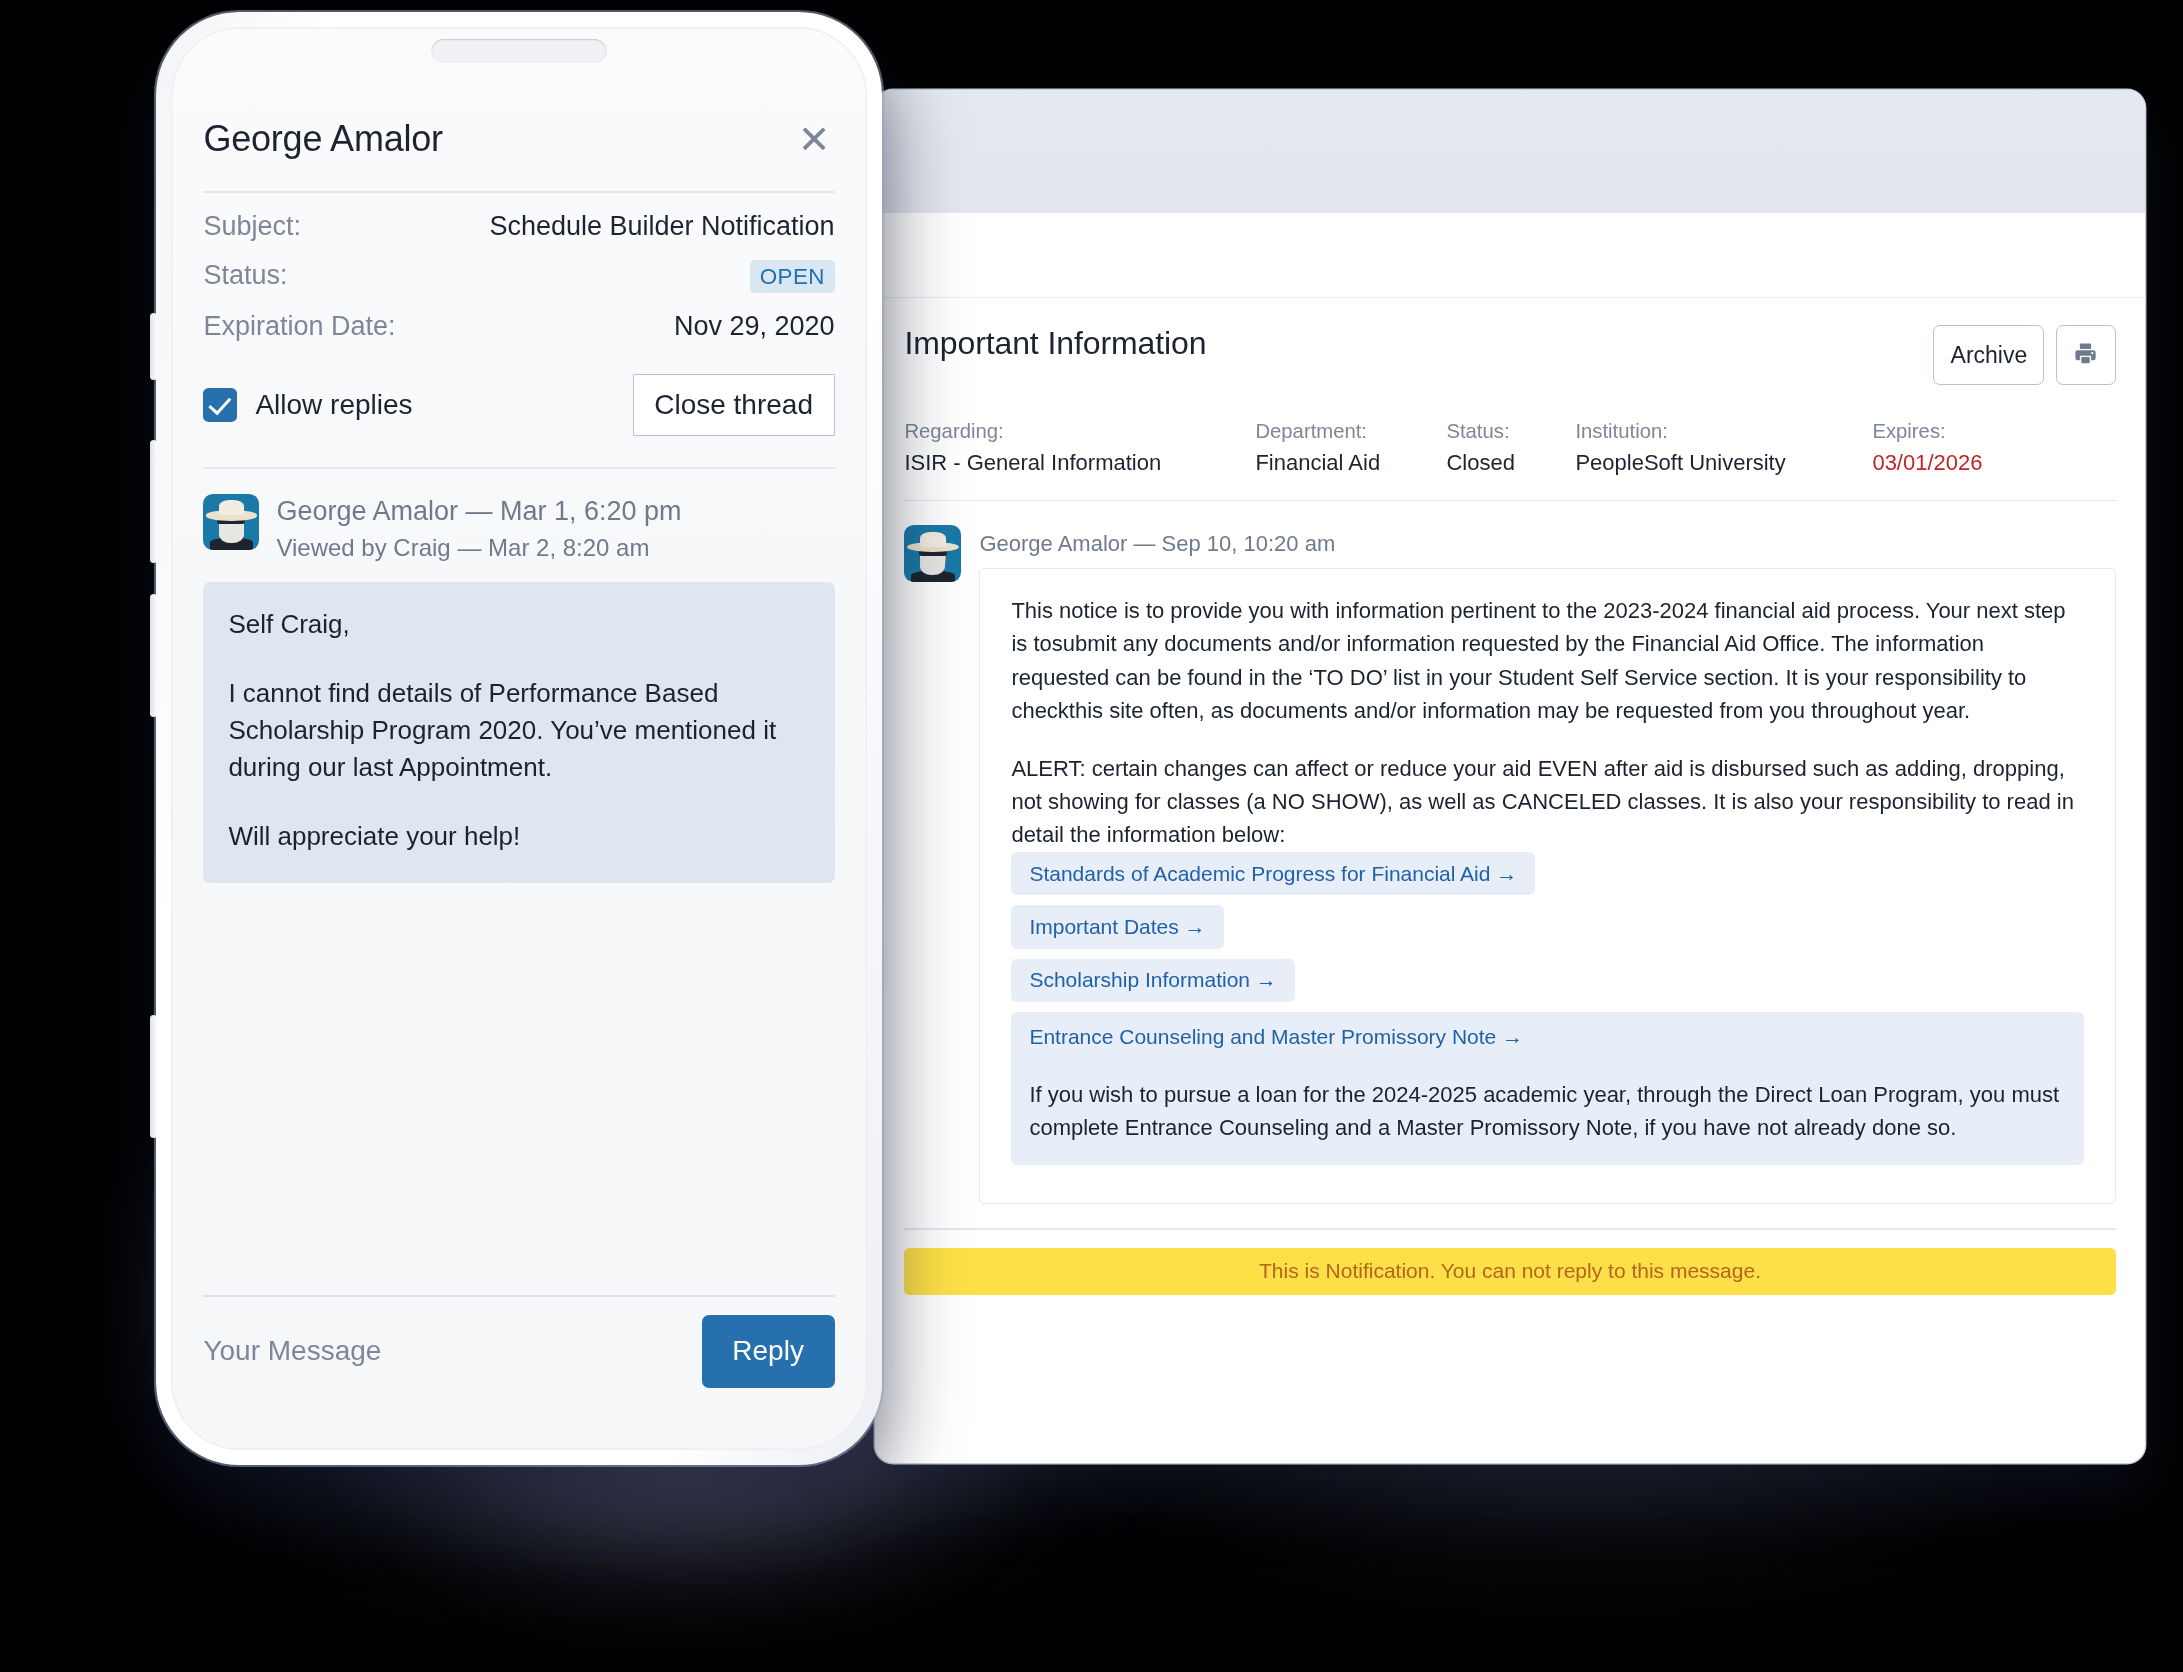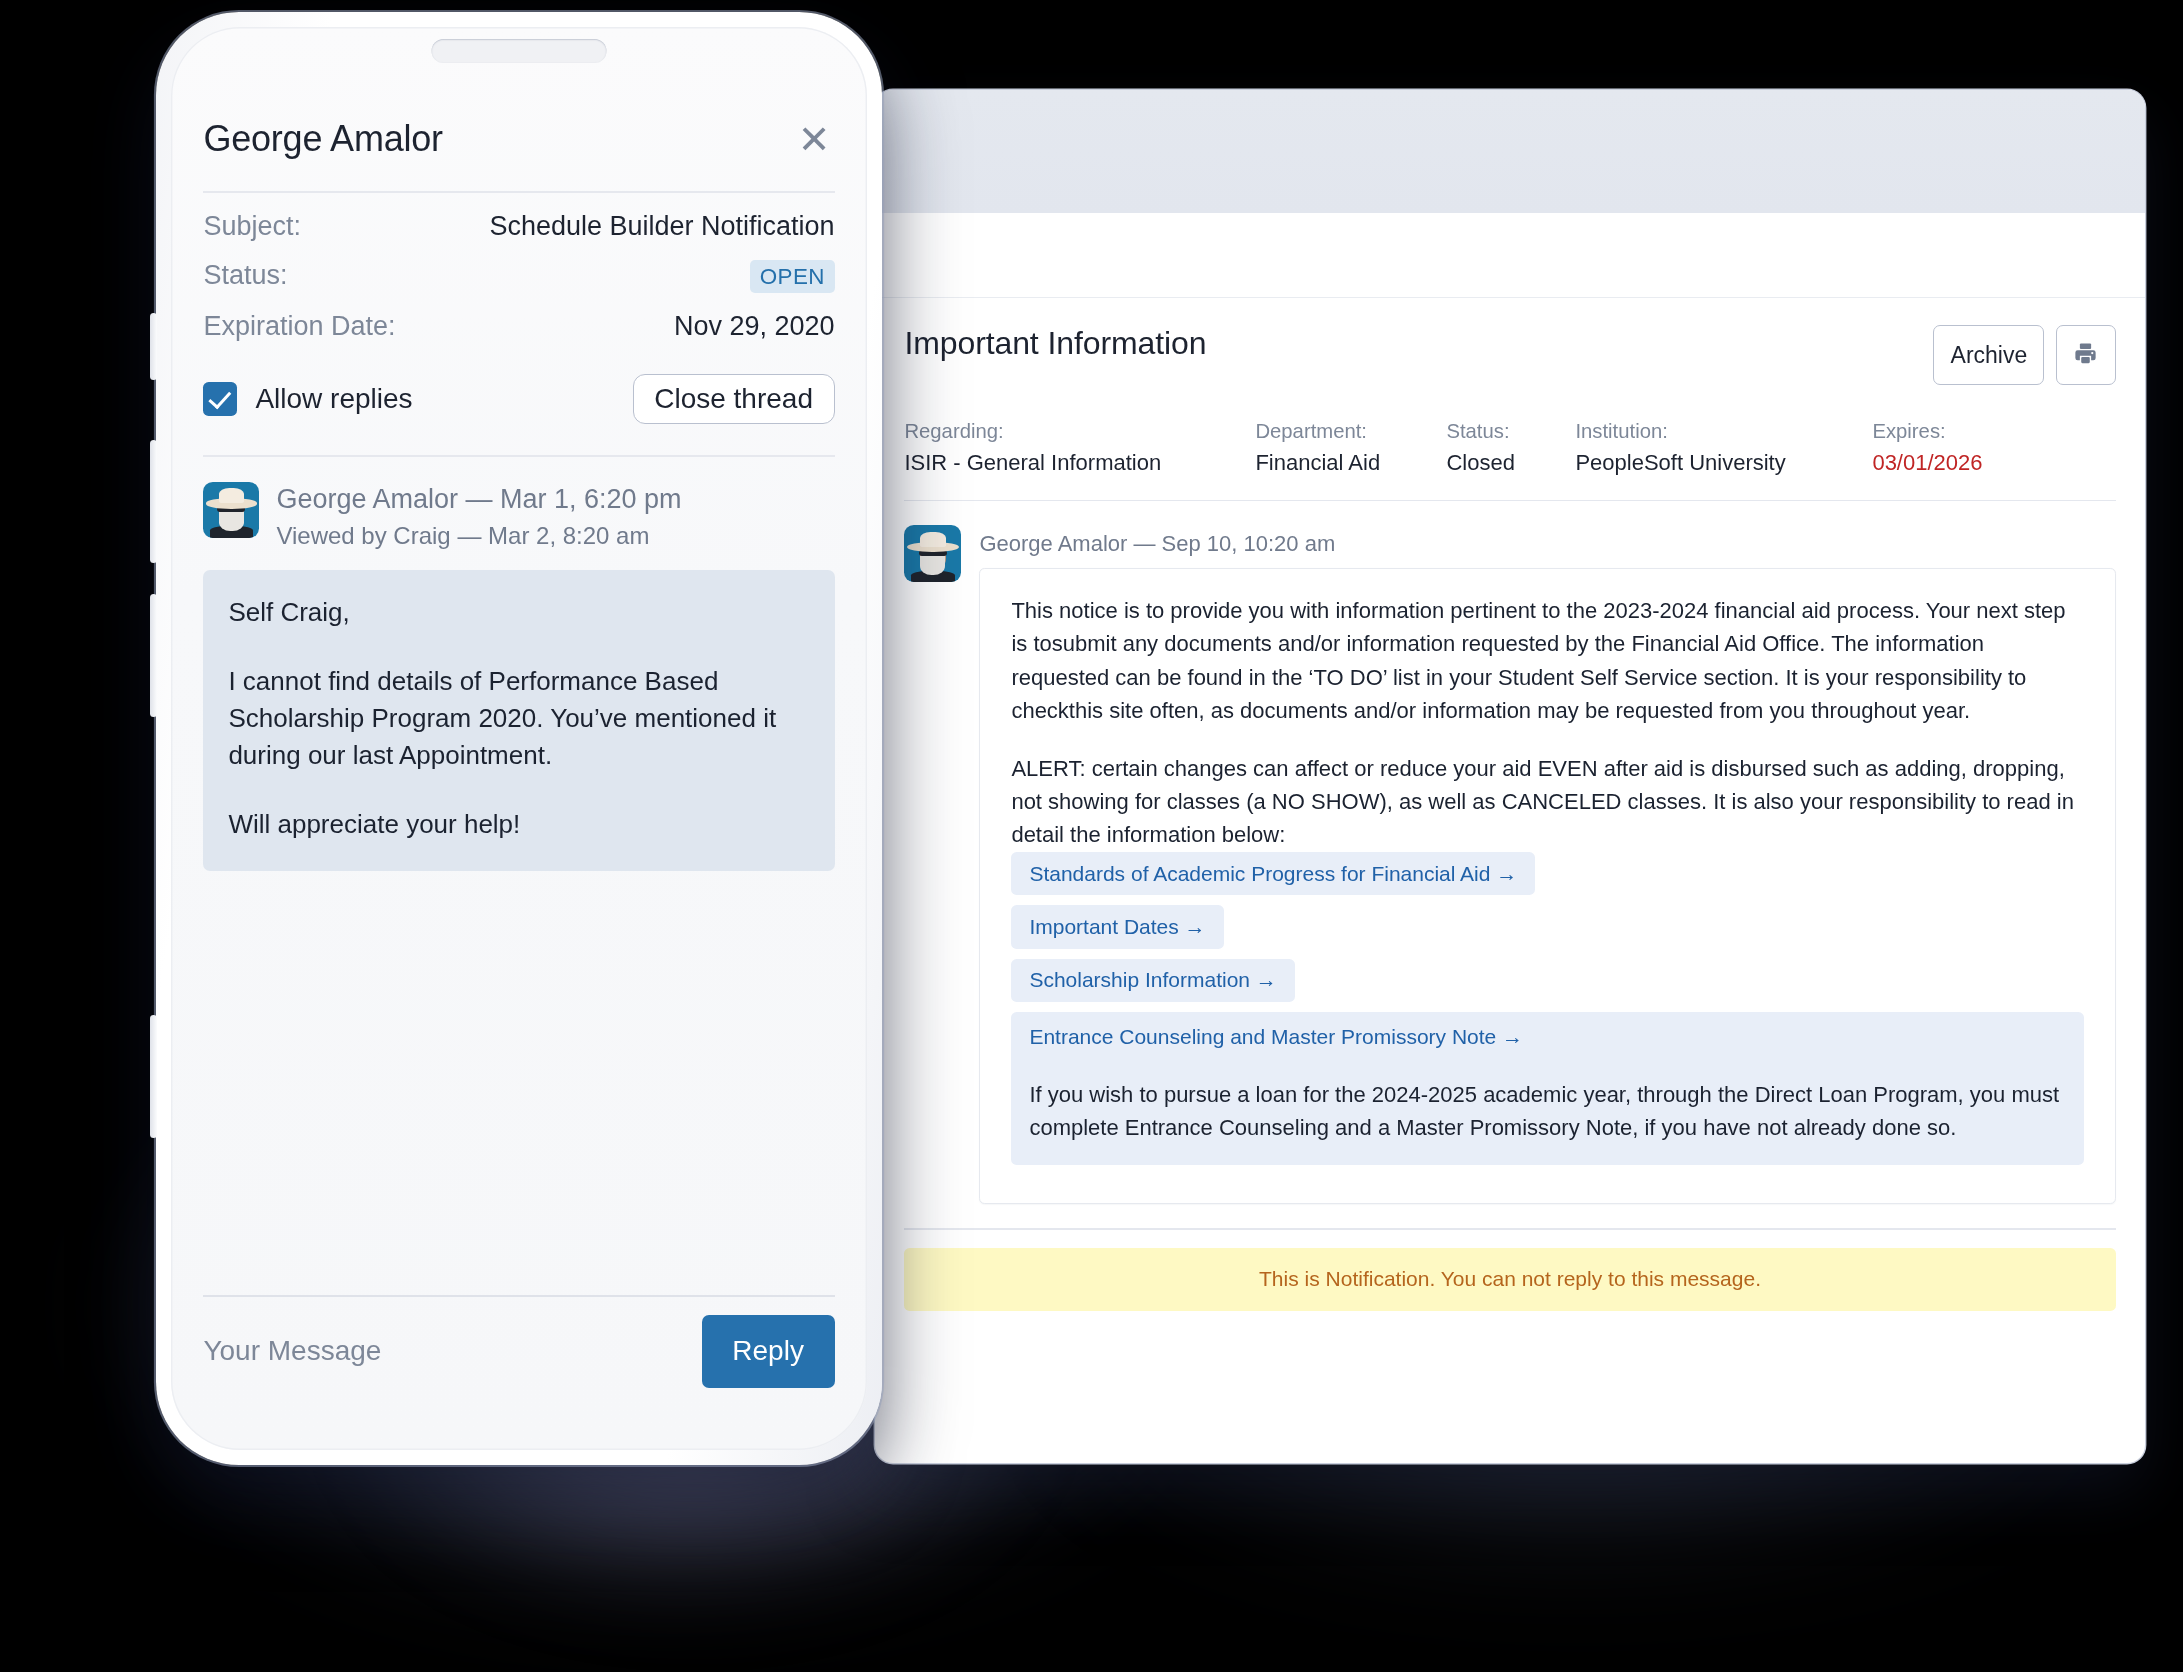--- a/index.html
+++ b/index.html
@@ -79,21 +79,21 @@
     padding:9.8px 18px;margin-bottom:9.8px;
     font-size:21px;color:#2061a8;cursor:pointer;
   }
   .linkbox.block{display:block;}
   .linkbox.wide{padding:12.6px 18px 21px 18px;}
   .linkbox.wide .lnk-txt{display:block;margin-bottom:29px;}
   .linkbox.wide .lnk-para{display:block;color:#1b2230;font-size:22px;line-height:1.52;}
 
   .tab-rule{height:1.4px;background:#e4e7ee;margin:24px 0 18px 0;}
   .notice{
-    background:#fef9c3;border-radius:5.6px;height:63px;
+    background:#fde047;border-radius:5.6px;height:47px;
     display:flex;align-items:center;justify-content:center;
     font-size:21px;color:#b5651d;
   }
 
   
   .phone{
     position:absolute;left:156px;top:12px;width:726px;height:1453px;
     border-radius:83px;
     background:linear-gradient(100deg,#f3f4f7 0%,#ffffff 18%,#ffffff 78%,#eceef3 100%);
     box-shadow:0 0 0 2.1px rgba(150,160,185,.55), 0 35px 77px rgba(15,20,40,.62);
@@ -130,21 +130,21 @@
     border-radius:4.9px;padding:3.5px 9.8px;letter-spacing:0.4px;
   }
 
   .ph-row{display:flex;align-items:center;justify-content:space-between;margin-top:32px;}
   .chk-wrap{display:flex;align-items:center;gap:18px;cursor:pointer;}
   .chk{width:34px;height:34px;border-radius:5.6px;background:#2671ad;position:relative;flex:0 0 34px;}
   .chk:after{content:"";position:absolute;left:10.5px;top:4.9px;width:9px;height:17.5px;
     border:3.5px solid #fff;border-top:0;border-left:0;transform:rotate(42deg);}
   .chk-lbl{font-size:28px;color:#1d2330;}
   .btn-close-thread{
-    min-width:202px;height:50px;border:1.4px solid #b9c0cf;border-radius:12px;background:#fff;
+    min-width:202px;height:62px;border:1.4px solid #b9c0cf;border-radius:1px;background:#fff;
     font-size:28px;color:#1d2330;display:flex;align-items:center;justify-content:center;
     font-family:"Liberation Sans", sans-serif;cursor:pointer;padding:0 14px;
   }
 
   .thread-rule{height:1.4px;background:#e6e8ee;margin-top:31px;}
   .ph-msg-head{display:flex;gap:17px;align-items:flex-start;margin-top:25px;}
   .ph-av{width:56px;height:56px;flex:0 0 56px;border-radius:9.8px;overflow:hidden;background:#1a79a8;position:relative;}
   .ph-meta{display:flex;flex-direction:column;gap:7px;padding-top:2.8px;}
   .ph-m1{font-size:27px;color:#707a8c;}
   .ph-m2{font-size:24px;color:#707a8c;}

